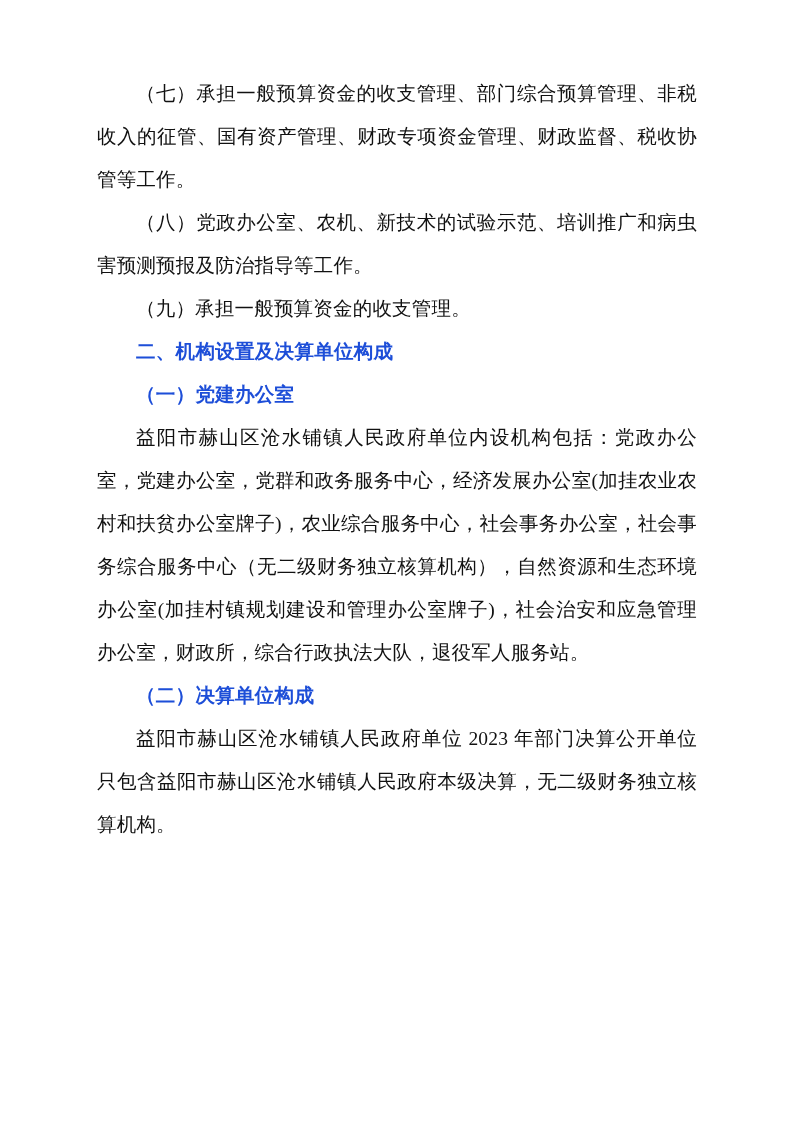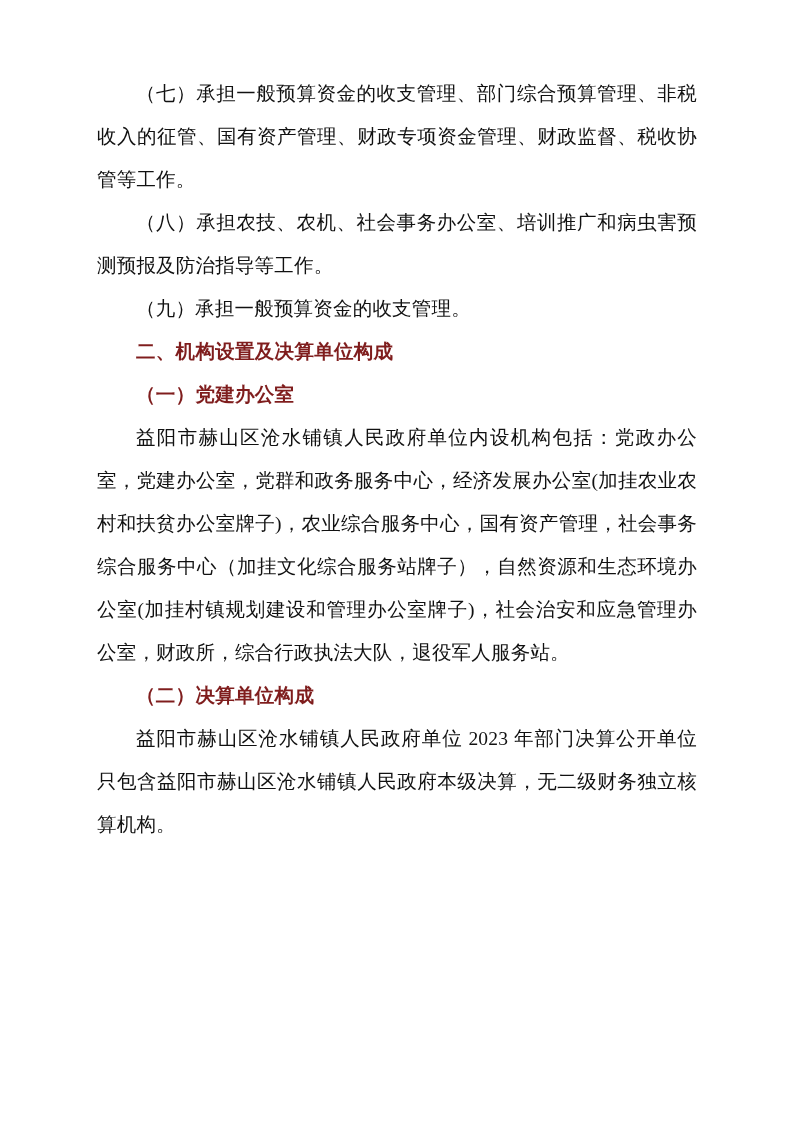--- a/index.html
+++ b/index.html
@@ -30,40 +30,40 @@
     text-indent: 39px;
     color: #111111;
     letter-spacing: 0.2px;
   }
   p.heading {
     margin: 0;
     font-size: 19.5px;
     line-height: 43px;
     text-indent: 39px;
     font-weight: bold;
-    color: #7f1d1d;
+    color: #1d4ed8;
     letter-spacing: 0.3px;
   }
 </style>
 </head>
 <body>
 
 <div class="page">
   <div class="content">
 
     <p class="body-par">（七）承担一般预算资金的收支管理、部门综合预算管理、非税收入的征管、国有资产管理、财政专项资金管理、财政监督、税收协管等工作。</p>
 
-    <p class="body-par">（八）承担农技、农机、社会事务办公室、培训推广和病虫害预测预报及防治指导等工作。</p>
+    <p class="body-par">（八）党政办公室、农机、新技术的试验示范、培训推广和病虫害预测预报及防治指导等工作。</p>
 
     <p class="body-par">（九）承担一般预算资金的收支管理。</p>
 
     <p class="heading">二、机构设置及决算单位构成</p>
 
     <p class="heading">（一）党建办公室</p>
 
-    <p class="body-par">益阳市赫山区沧水铺镇人民政府单位内设机构包括：党政办公室，党建办公室，党群和政务服务中心，经济发展办公室(加挂农业农村和扶贫办公室牌子)，农业综合服务中心，国有资产管理，社会事务综合服务中心（加挂文化综合服务站牌子），自然资源和生态环境办公室(加挂村镇规划建设和管理办公室牌子)，社会治安和应急管理办公室，财政所，综合行政执法大队，退役军人服务站。</p>
+    <p class="body-par">益阳市赫山区沧水铺镇人民政府单位内设机构包括：党政办公室，党建办公室，党群和政务服务中心，经济发展办公室(加挂农业农村和扶贫办公室牌子)，农业综合服务中心，社会事务办公室，社会事务综合服务中心（无二级财务独立核算机构），自然资源和生态环境办公室(加挂村镇规划建设和管理办公室牌子)，社会治安和应急管理办公室，财政所，综合行政执法大队，退役军人服务站。</p>
 
     <p class="heading">（二）决算单位构成</p>
 
     <p class="body-par">益阳市赫山区沧水铺镇人民政府单位 2023 年部门决算公开单位只包含益阳市赫山区沧水铺镇人民政府本级决算，无二级财务独立核算机构。</p>
 
   </div>
 </div>
 
 </body></html>

